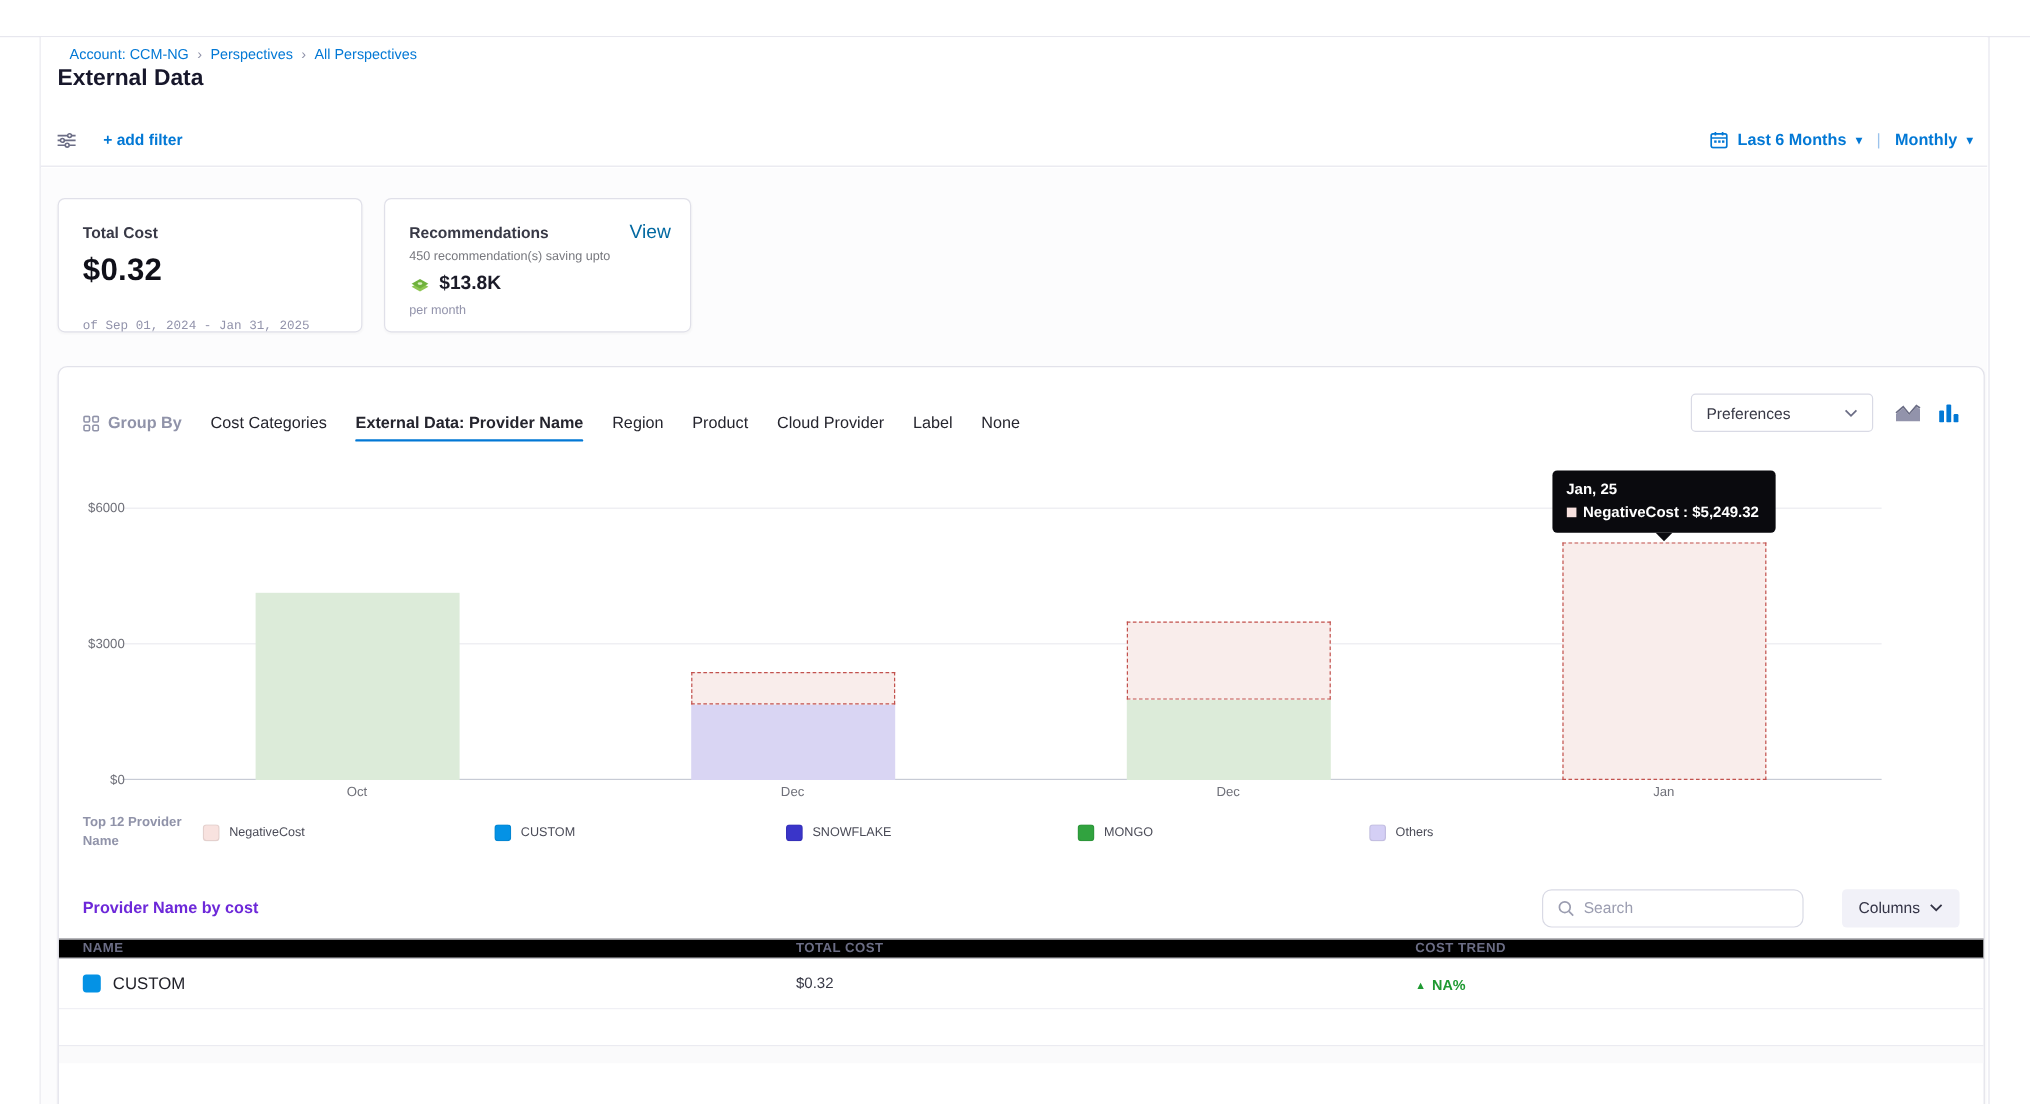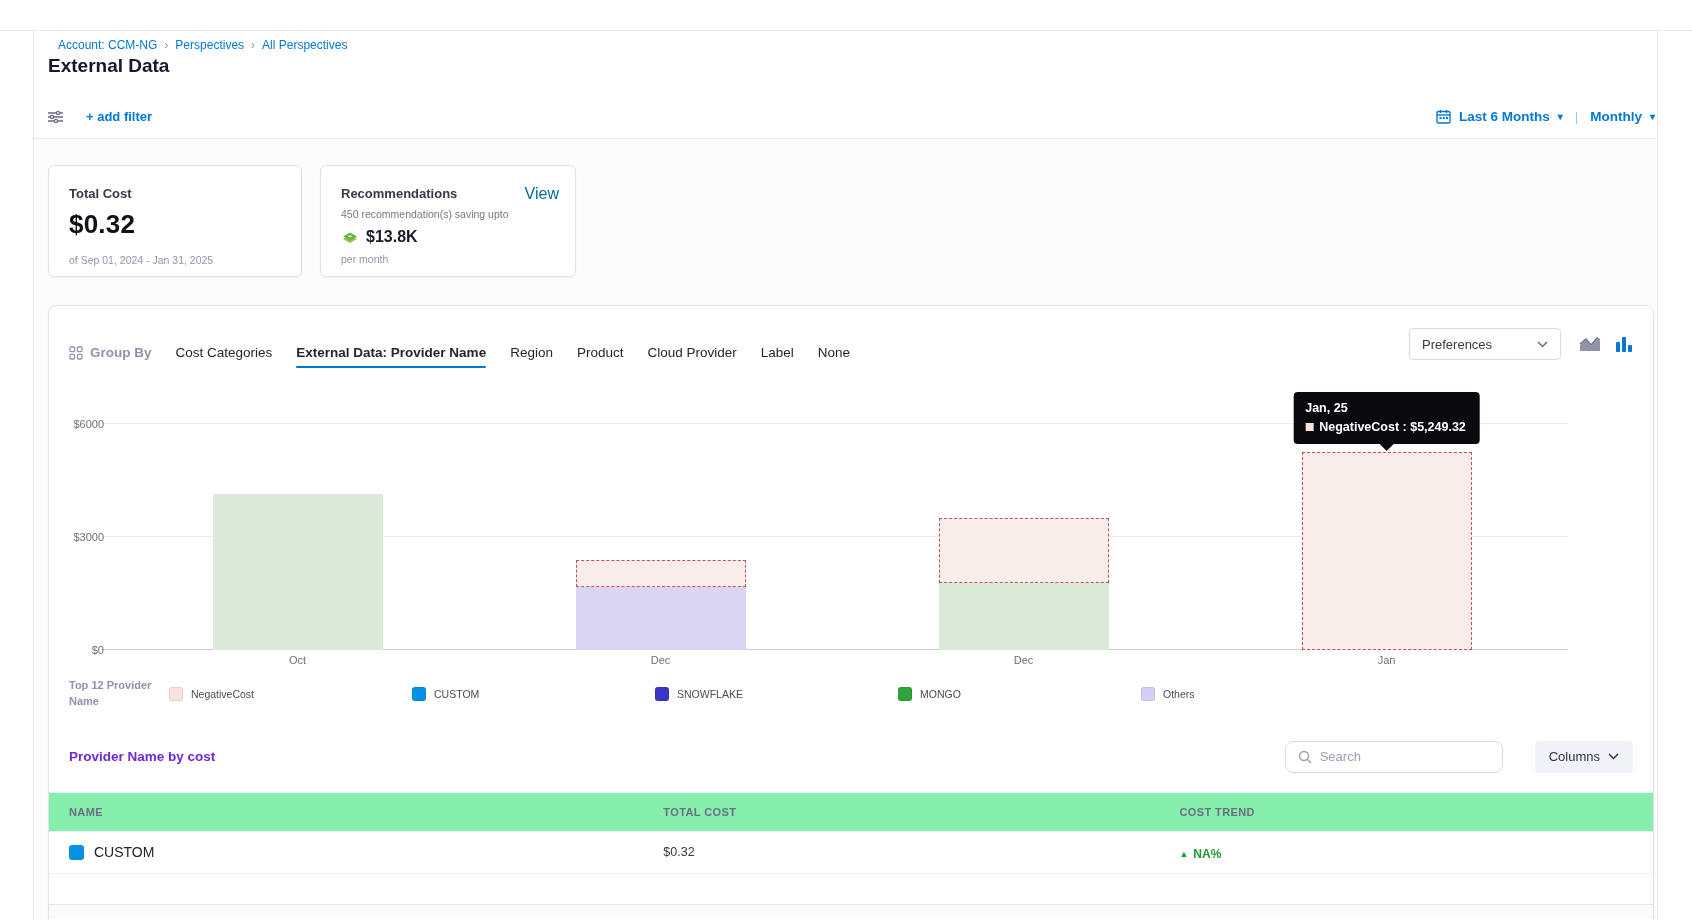--- a/index.html
+++ b/index.html
@@ -22,34 +22,34 @@
     display:inline-flex; align-items:center; gap:7px; padding:0 16px; cursor:pointer;
     font-family:"Liberation Sans", sans-serif; }
   .btn-edit { background:#86b7ea; color:#fff; }
   .btn-export { background:#f1f1f8; color:#343446; }
 
   
   .filter-bar { position:absolute; left:34px; right:36px; top:95px; height:44px; background:#fff;
     border-bottom:1px solid #e7e7ee; display:flex; align-items:center; }
   .filter-left { display:flex; align-items:center; gap:22px; padding-left:13px; }
   .add-filter { font-size:13px; font-weight:600; color:#0278d5; cursor:pointer; }
-  .filter-right { margin-left:auto; display:flex; align-items:center; gap:8px; padding-right:1px;
+  .filter-right { margin-left:auto; display:flex; align-items:center; gap:8px; padding-right:12px;
     color:#0278d5; font-size:13.5px; font-weight:600;justify-content:space-between; }
   .caret { font-size:10px; color:#0278d5; }
   .range-sep { color:#9cc3ec; font-weight:400; margin:0 4px; }
 
   
   .content { position:absolute; left:34px; right:36px; top:140px; bottom:0; background:#fcfcfd; }
 
   .cards-row { position:absolute; left:14px; top:25px; display:flex; gap:18px; }
   .card { background:#fff; border:1px solid #e0e0e9; border-radius:6px; width:254px; height:112px;
     padding:20px; box-shadow:0 1px 2px rgba(40,41,61,.04); position:relative; }
   .card-label { font-size:13px; font-weight:700; color:#383946; }
   .card-value { font-size:26px; font-weight:800; color:#101019; margin-top:8px; letter-spacing:.2px; }
-  .card-sub { font-size:10.5px; color:#9293ab; margin-top:14px; }
+  .card-sub { font-size:10.5px; color:#9293ab; margin-top:26px;font-family:Liberation Mono, monospace; }
   .card.reco { width:256px; }
   .view-link { position:absolute; right:16px; top:19px; font-size:16px; font-weight:400; color:#0369a1; cursor:pointer; }
   .reco-summary { font-size:10.5px; color:#77787e; margin-top:7px; }
   .reco-amount-row { display:flex; align-items:center; gap:7px; margin-top:8px; }
   .reco-amount { font-size:16px; font-weight:800; color:#1b1b28; }
   .reco-cadence { font-size:10.5px; color:#9293ab; margin-top:7px; }
 
   
   .panel { position:absolute; left:14px; right:2px; top:165px; bottom:-10px; background:#fff;
     border:1px solid #e2e2ea; border-radius:8px 8px 0 0; box-shadow:0 1px 2px rgba(40,41,61,.04); overflow:hidden; }
@@ -96,21 +96,21 @@
   .table-title { font-size:13.5px; font-weight:700; color:#6d28d9; }
   .search-box { margin-left:auto; width:218px; height:32px; border:1px solid #d9dae5; border-radius:8px;
     display:flex; align-items:center; gap:8px; padding:0 12px; background:#fff; }
   .search-box input { border:none; outline:none; font-size:13px; color:#383946; width:100%;
     font-family:"Liberation Sans", sans-serif; background:transparent; }
   .search-box input::placeholder { color:#9b9db0; }
   .columns-btn { margin-left:32px; height:32px; background:#f1f1f8; border:none; border-radius:4px;
     font-size:13px; color:#343446; font-weight:400; display:flex; align-items:center; gap:8px; padding:0 14px; cursor:pointer;
     font-family:"Liberation Sans", sans-serif; }
 
-  .thead { display:flex; align-items:center; height:40px; margin-top:18px; background:#86efac;
+  .thead { display:flex; align-items:center; height:17px; margin-top:8px; background:#000000;
     border-top:1px solid #ececf2; border-bottom:1px solid #ececf2; padding:0 20px;
     font-size:11px; font-weight:700; color:#6b6d85; letter-spacing:.4px; }
   .trow { display:flex; align-items:center; height:42px; padding:0 20px; border-bottom:1px solid #f0f0f5; font-size:14px; }
   .col-name { width:38%; display:flex; align-items:center; gap:10px; }
   .col-cost { width:33%; font-size:12.5px; color:#383946; }
   .col-trend { flex:1; }
   .row-swatch { width:15px; height:15px; border-radius:3px; }
   .row-name { color:#22222a; }
   .trend { display:inline-flex; align-items:center; gap:5px; font-size:12px; font-weight:700; color:#1f9a32; }
   .trend-arrow { font-size:9px; color:#1f9a32; }

